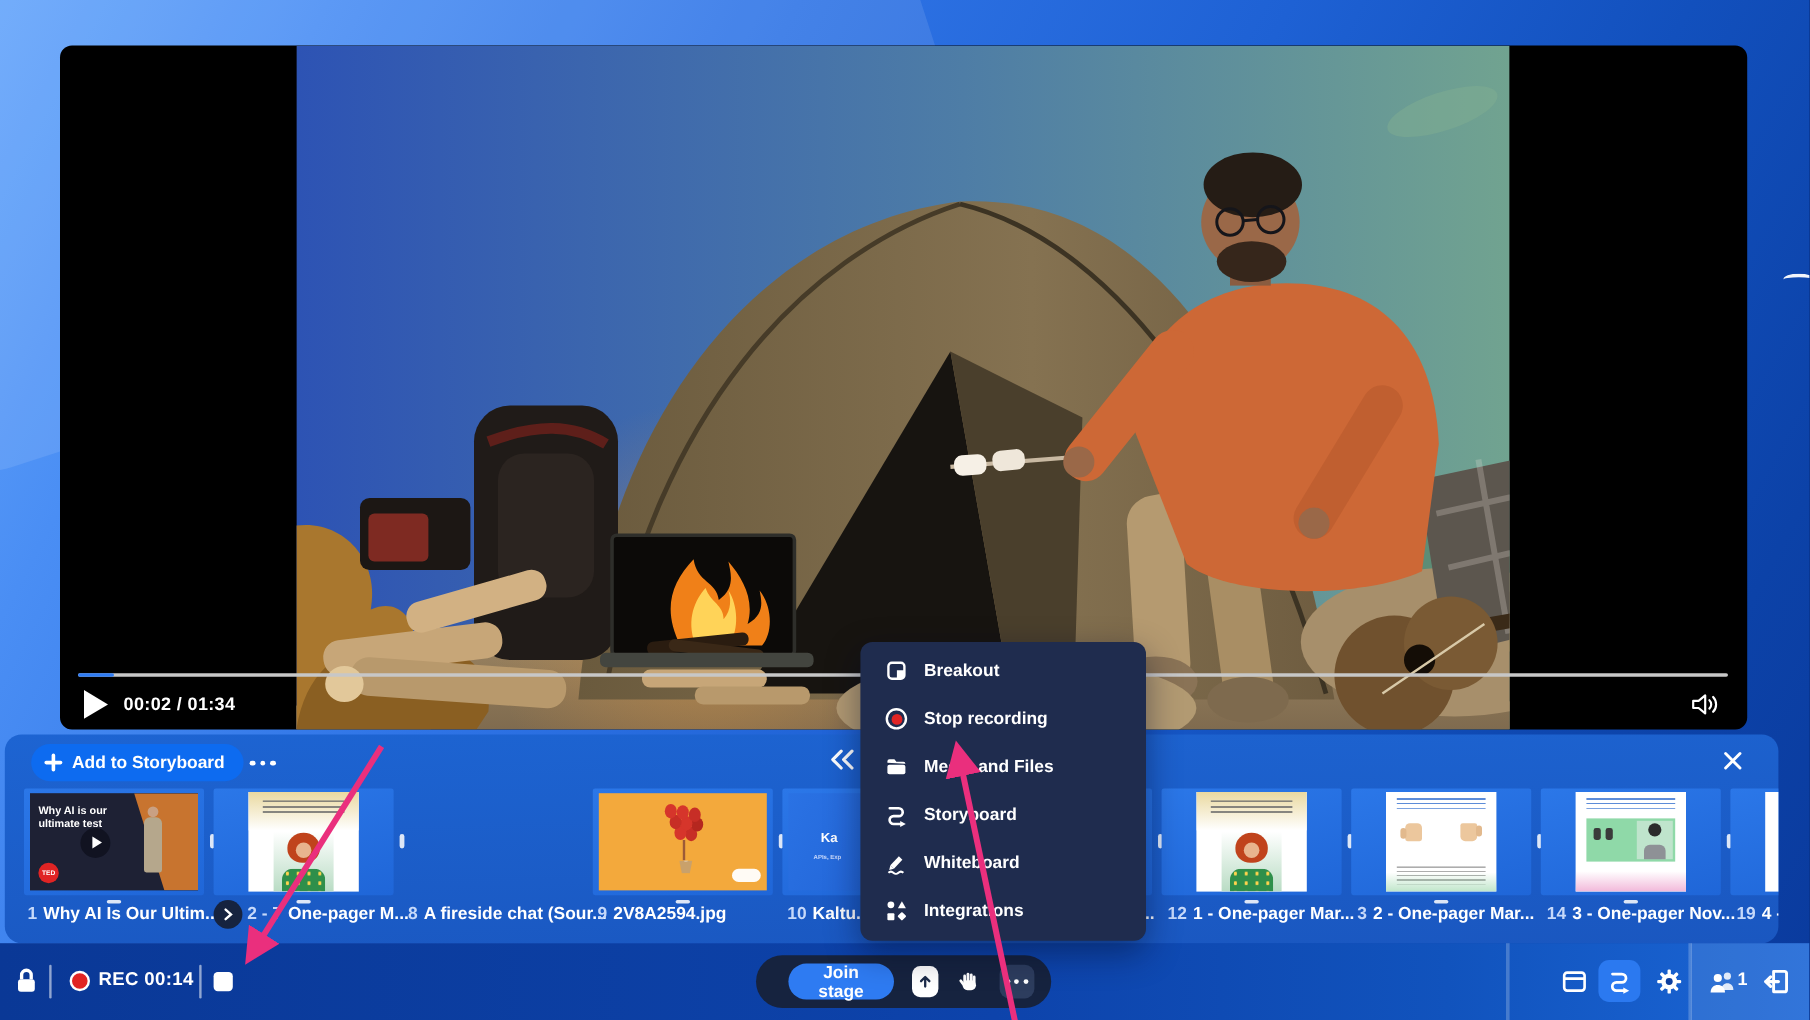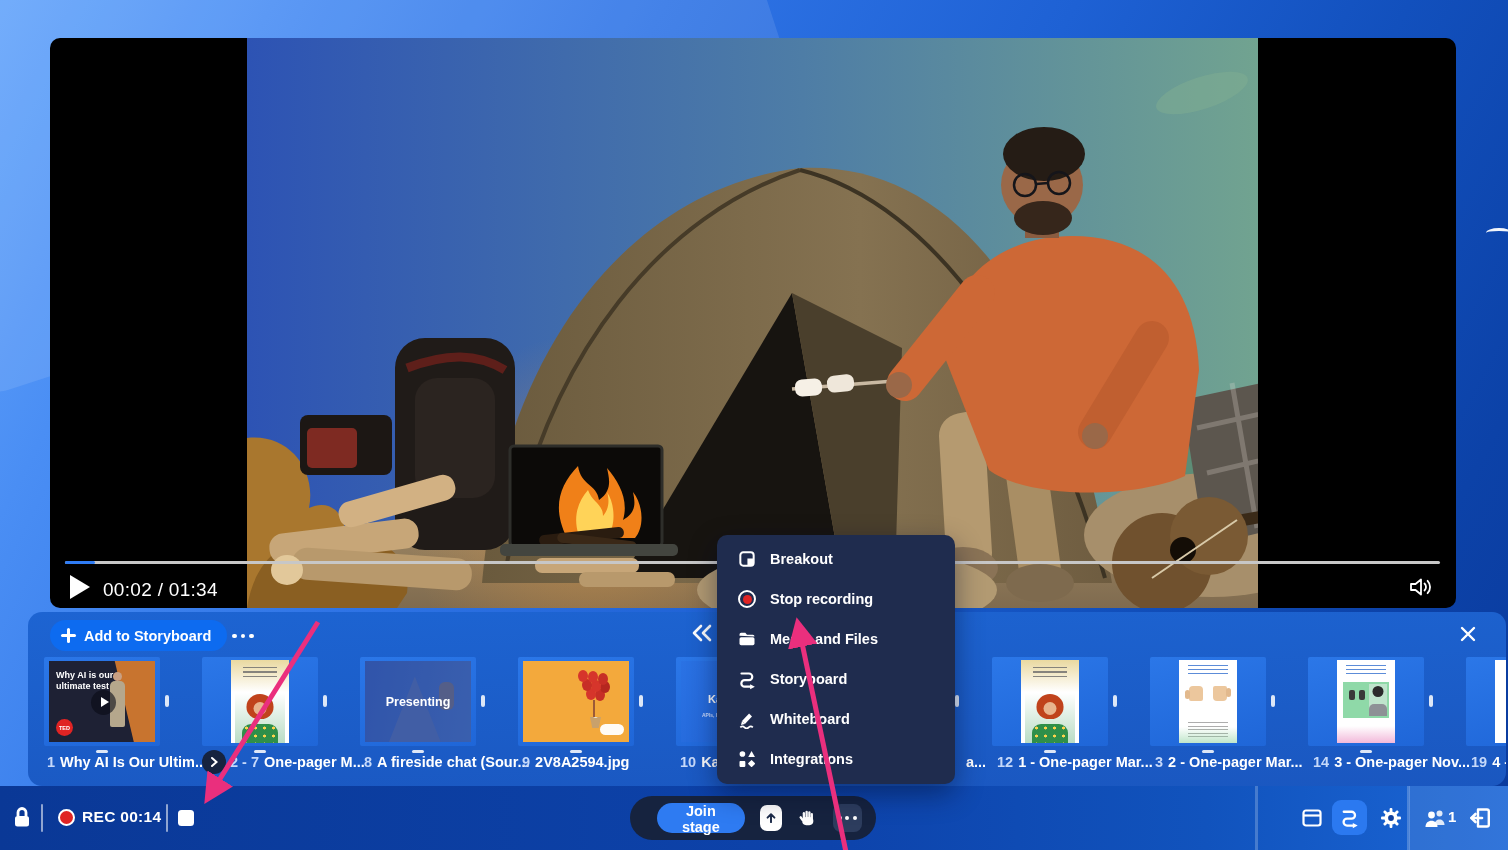--- a/index.html
+++ b/index.html
@@ -13,37 +13,37 @@
        border-radius:50%;opacity:.95;}
   .deco-vline{position:absolute;top:786px;bottom:0;width:3px;background:rgba(255,255,255,.22);}
   .deco-bright-br{position:absolute;left:1409px;top:786px;right:0;bottom:0;background:rgba(255,255,255,.10);}
   
   .player{position:absolute;left:50px;top:38px;width:1406px;height:570px;background:#000;border-radius:10px;overflow:hidden;}
   .scene{position:absolute;left:197px;top:0;width:1011px;height:570px;}
   .progress{position:absolute;left:15px;right:16px;top:523px;height:3px;background:#c7c7c7;border-radius:2px;}
   .pfill{position:absolute;left:0;top:0;bottom:0;background:#2f7cf4;border-radius:2px;}
   .play-btn{position:absolute;left:20px;top:537px;width:0;height:0;border-left:20px solid #fff;
        border-top:12px solid transparent;border-bottom:12px solid transparent;cursor:pointer;}
-  .time{position:absolute;left:53px;top:541px;color:#fff;font-size:19px;font-weight:400;letter-spacing:.3px;}
+  .time{position:absolute;left:53px;top:541px;color:#fff;font-size:15px;font-weight:700;letter-spacing:.3px;}
   .vol{position:absolute;right:20px;top:537px;width:28px;height:24px;cursor:pointer;}
   
-  .panel{position:absolute;left:28px;top:612px;width:1478px;height:174px;border-radius:14px;overflow:hidden;
+  .panel{position:absolute;left:4px;top:612px;width:1478px;height:174px;border-radius:14px;overflow:hidden;
        background:linear-gradient(178deg,#1d64d2,#1a57c0);}
   .add-btn{position:absolute;left:22px;top:8px;height:31px;border-radius:17px;background:#0d6bf0;border:none;
        color:#fff;font-size:14.5px;font-weight:700;display:flex;align-items:center;gap:8px;padding:0 16px 0 11px;cursor:pointer;}
   .plus{width:15px;height:15px;position:relative;}
   .plus::before,.plus::after{content:"";position:absolute;background:#fff;border-radius:2px;}
   .plus::before{left:6.2px;top:0;width:2.6px;height:15px;}
   .plus::after{left:0;top:6.2px;width:15px;height:2.6px;}
   .more-dots{position:absolute;left:204px;top:17px;width:30px;height:14px;display:flex;align-items:center;gap:4px;cursor:pointer;}
   .more-dots i{width:4.5px;height:4.5px;border-radius:50%;background:#fff;}
   .panel-close{position:absolute;right:28px;top:12px;width:20px;height:20px;cursor:pointer;}
   .scroll-left{position:absolute;left:689px;top:622px;width:26px;height:22px;z-index:30;}
   
-  .card{position:absolute;top:45px;width:116px;height:89px;border-radius:2px;cursor:pointer;
+  .card{position:absolute;top:45px;width:150px;height:89px;border-radius:2px;cursor:pointer;
        background:linear-gradient(165deg,#2b77e8,#1f66d8);}
   .card::after{content:"";position:absolute;right:-9px;top:38px;width:4px;height:12px;border-radius:2px;background:rgba(255,255,255,.85);}
   .card::before{content:"";position:absolute;bottom:-7px;left:50%;margin-left:-6px;width:12px;height:3px;border-radius:2px;background:rgba(255,255,255,.85);}
   .img{position:absolute;inset:4px 5px;overflow:hidden;}
   .page{position:absolute;left:29px;right:29px;top:3px;bottom:3px;background:#fff;overflow:hidden;}
   
   .a-ted{background:#1e2134;}
   .a-ted .diag{position:absolute;inset:0;background:#c8742f;clip-path:polygon(62% 0,100% 0,100% 100%,80% 100%);}
   .ted-t{position:absolute;left:7px;top:9px;width:74px;color:#fff;font-size:9px;line-height:1.2;font-weight:700;}
   .ted-b{position:absolute;left:7px;bottom:6px;width:17px;height:17px;border-radius:50%;background:#e02424;color:#fff;
@@ -267,28 +267,20 @@
     </div>
     <div class="card" style="left:174px">
       <div class="page">
         <div class="op-head"></div>
           <div class="op-txt"></div>
         <div class="op-w">
             <div class="op-s"></div>
           </div>
       </div>
     </div>
-    <div class="card" style="left:332px">
-      <div class="img a-fire">
-        <div class="tent"></div>
-          <div class="man"></div>
-          <div class="ovl"></div>
-        <div class="pres">Presenting</div>
-      </div>
-    </div>
     <div class="card" style="left:490px">
       <div class="img a-bal">
         <div class="bal"></div>
           <div class="bsk"></div>
           <div class="cloud"></div>
       </div>
     </div>
     <div class="card" style="left:648px">
       <div class="img a-ks">
         <div class="ks-t">Ka</div>

